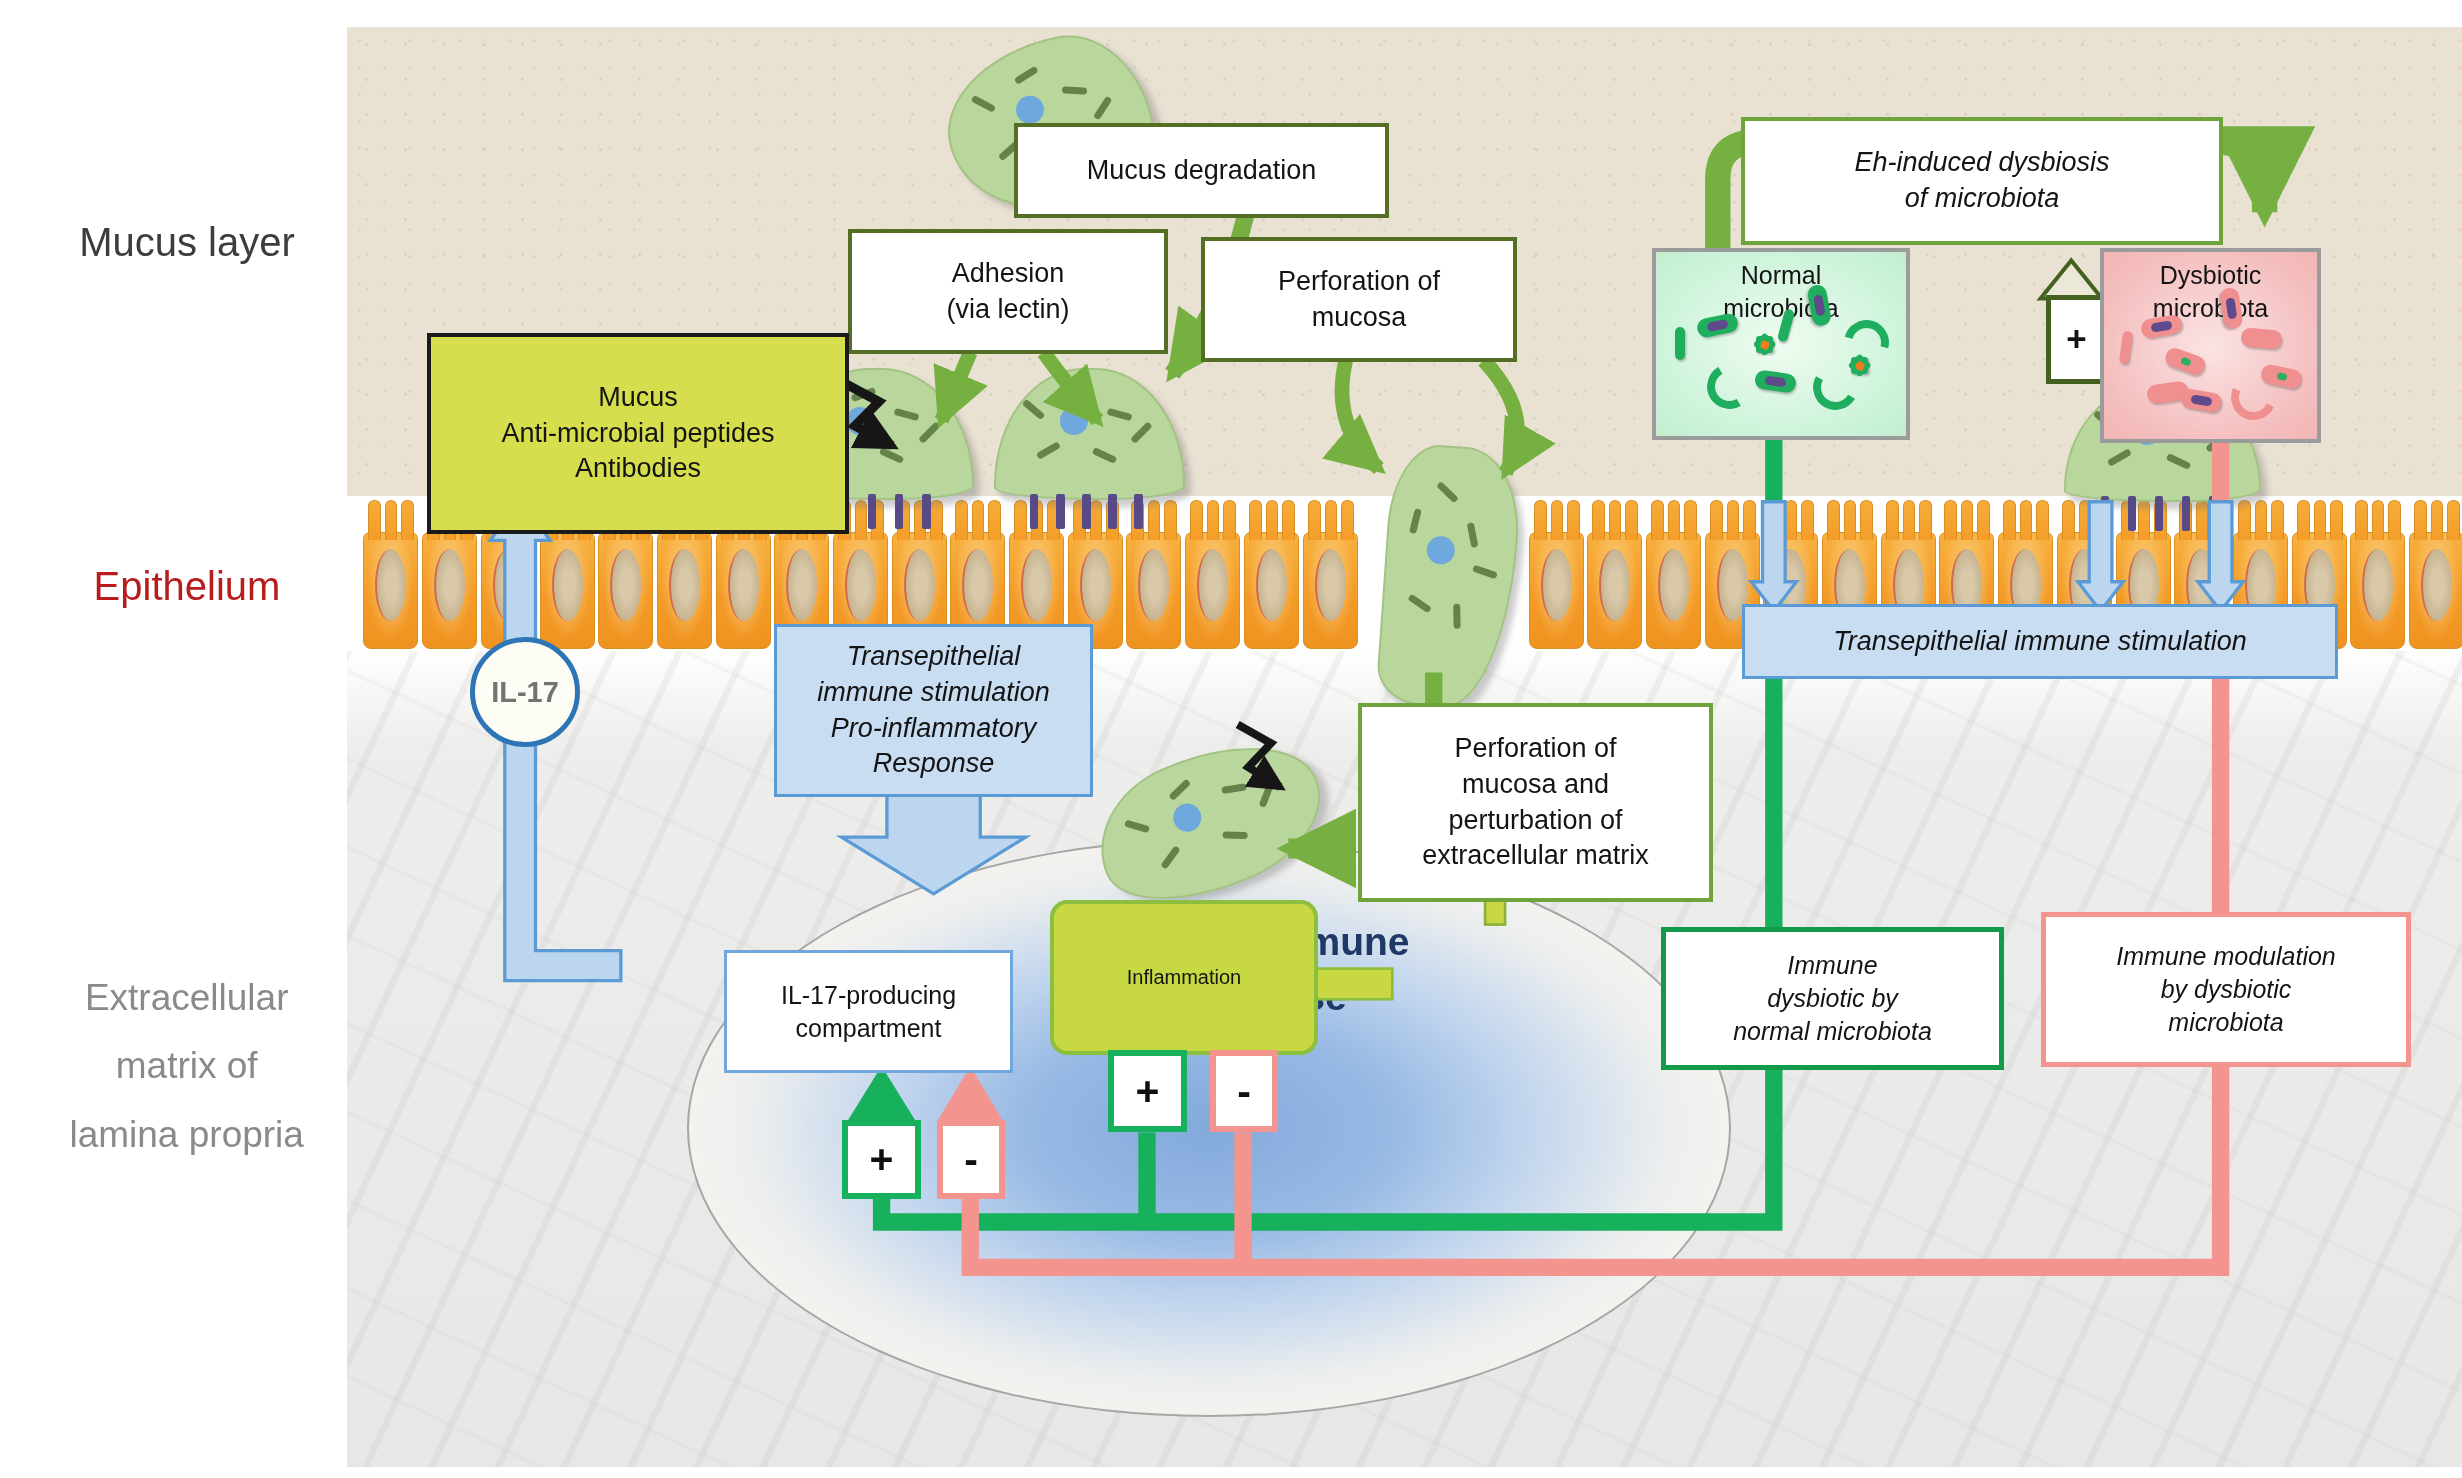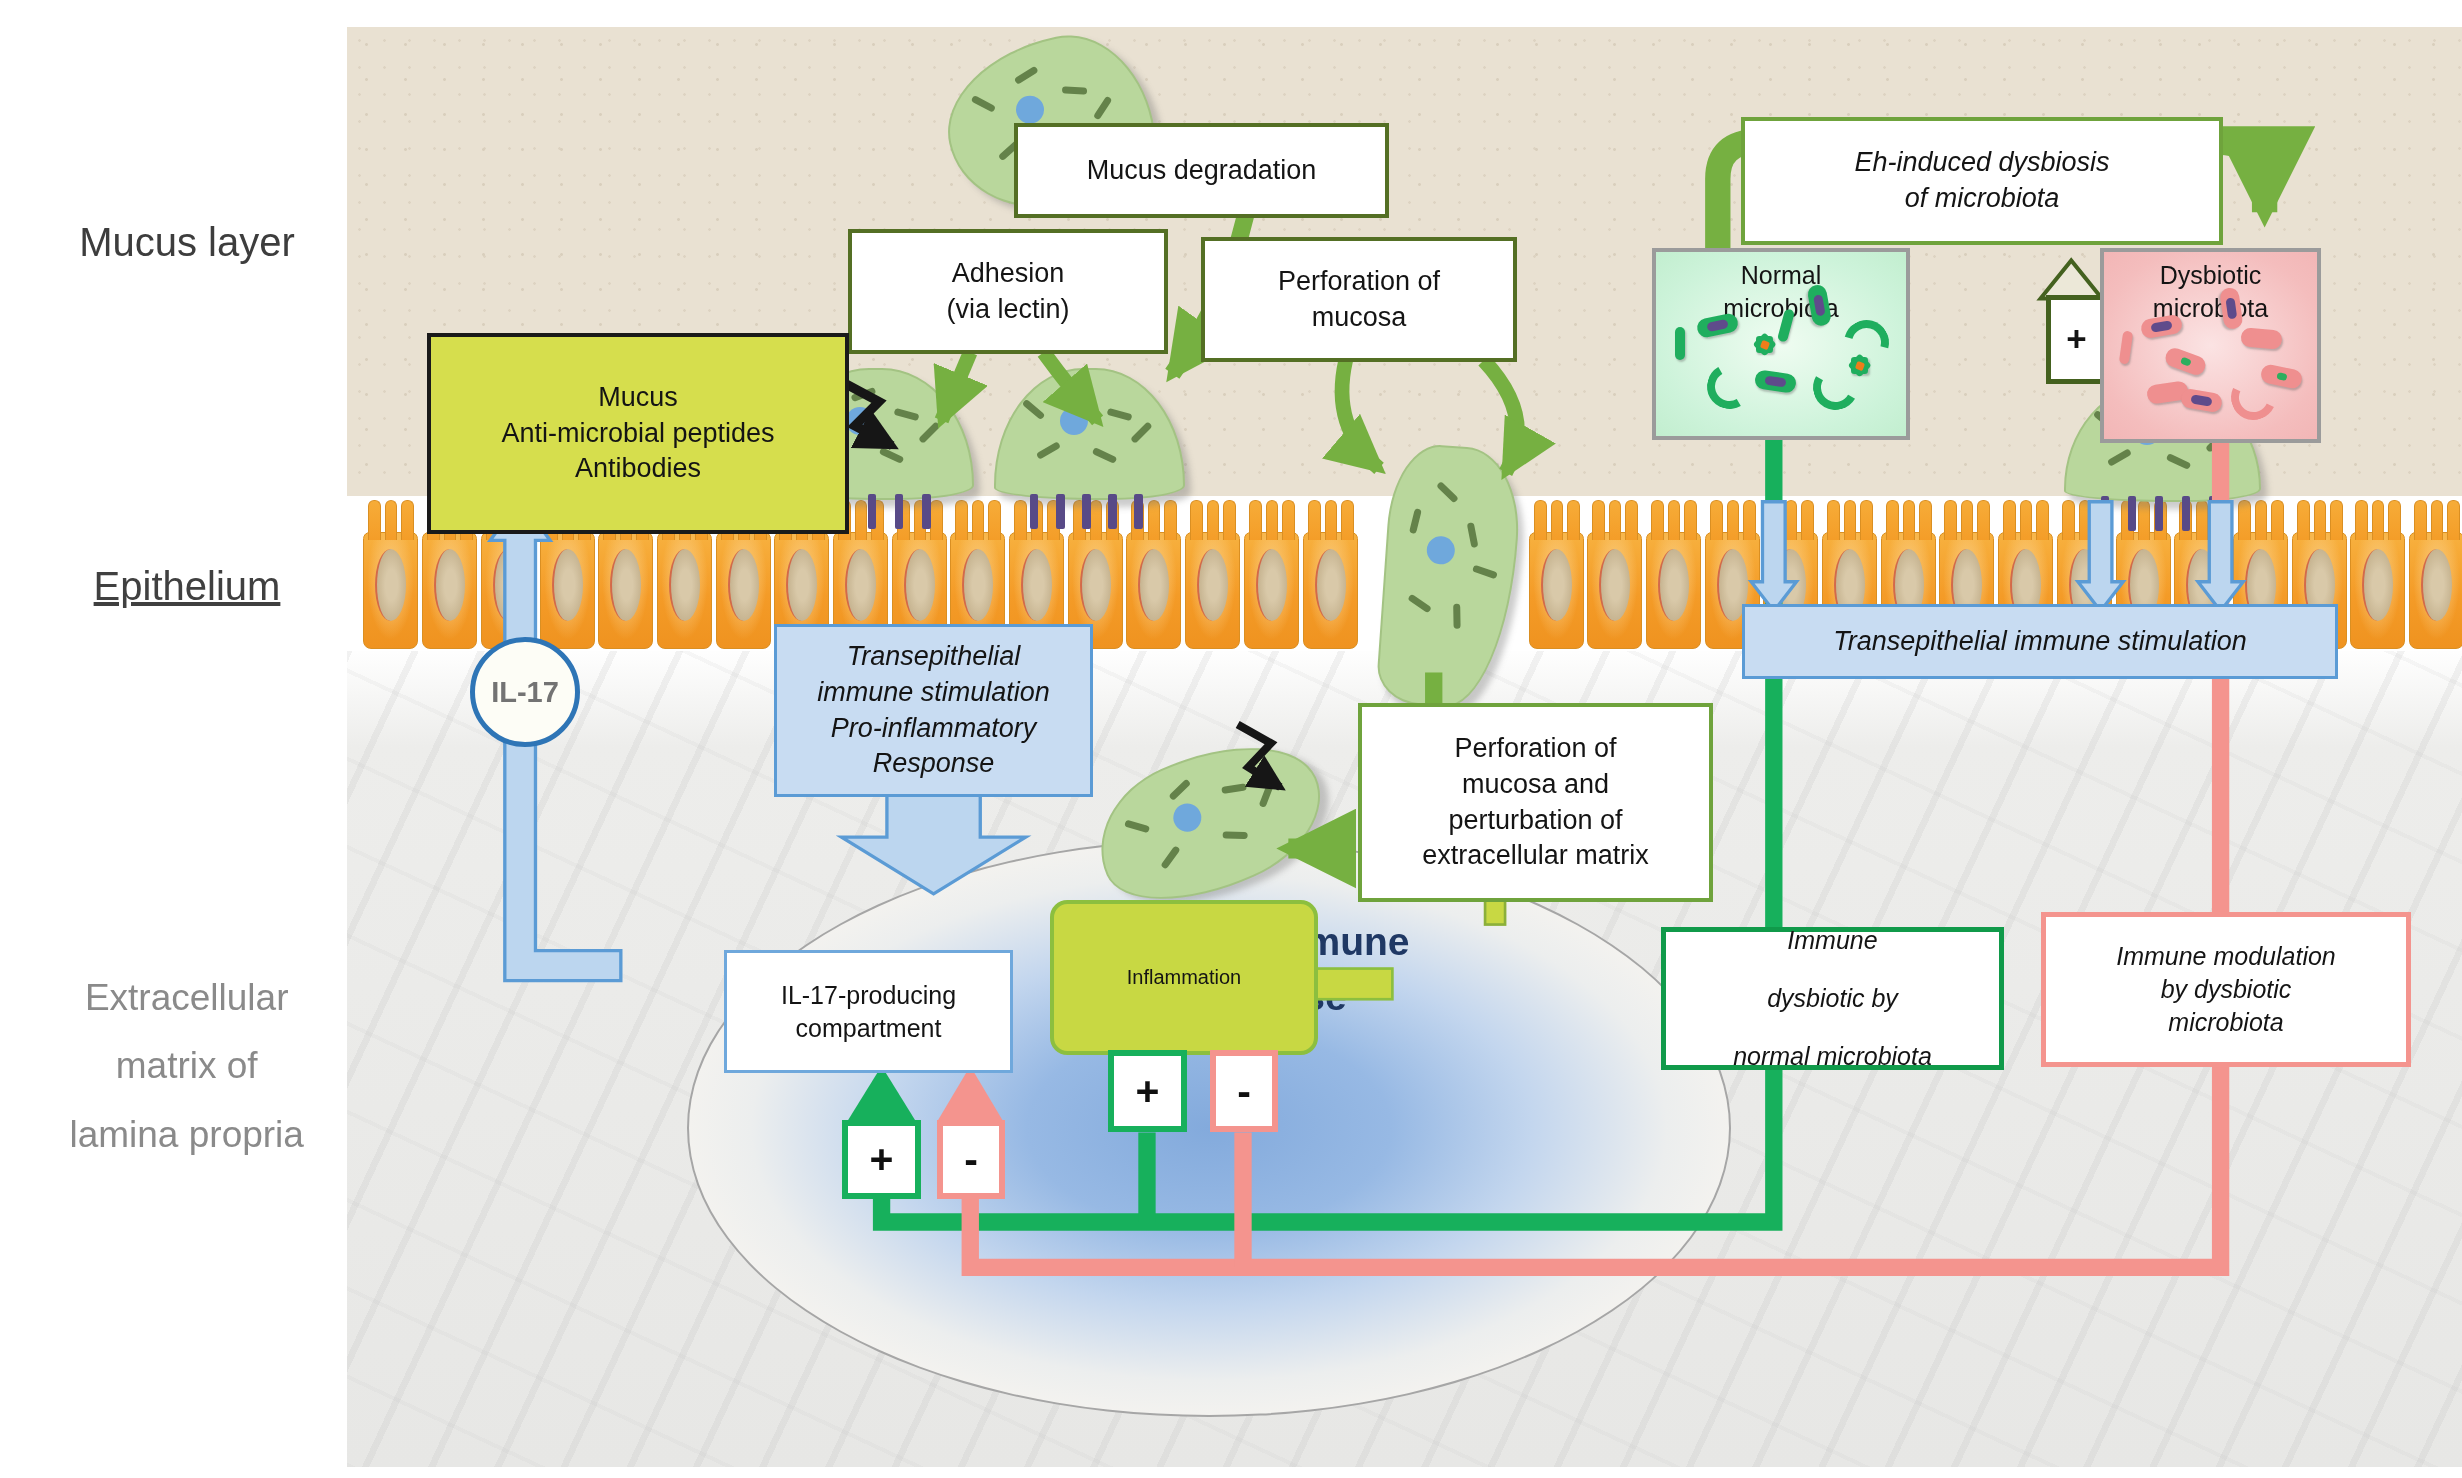--- a/index.html
+++ b/index.html
@@ -46,21 +46,21 @@
   #arrows{position:absolute;left:0;top:0;z-index:40;pointer-events:none;}
 
   
   .bx{position:absolute;background:#ffffff;display:flex;flex-direction:column;justify-content:center;align-items:center;
     text-align:center;z-index:50;color:#141414;font-size:27px;line-height:1.32;}
   .bx .ln{display:block;}
   .it{font-style:italic;}
   .b-olive{border:4.7px solid #546f24;}
   .b-green{border:4.7px solid #6fa33c;}
   .b-gray{border:4.7px solid #9b9b9b;}
-  .b-dkgreen{border:5.3px solid #109a4a;gap:25px;}
+  .b-dkgreen{border:5.3px solid #109a4a;}
   .b-pink{border:5.3px solid #f4948e;}
   .b-blue{border:3.3px solid #5b9bd5;background:#c8dcf2;}
   .b-blue2{border:3.3px solid #6fa8dc;}
   .b-lime{border:4.7px solid #a2cc3a;}
 
   #bx-normal{background:radial-gradient(#effcf1,#cdf3da 70%,#c2eecf);}
   #bx-dysbiotic{background:radial-gradient(#fbe3e3,#f4bdbd 75%,#f2b6b6);}
   #bx-defense{background:#d6de4d;border:4px solid #1a1a1a;}
   #bx-inflammation{background:#c8d843;border:4.7px solid #8cbf3f;border-radius:17.3px;}
   #bx-plus-top{border:5.3px solid #44611f;font-weight:bold;font-size:35px;z-index:50;}
@@ -81,21 +81,21 @@
   .pal-n .mb-rod,.pal-n .mb-pill,.pal-n .mb-star{background:#1fae5e;}
   .pal-d .mb-rod,.pal-d .mb-pill,.pal-d .mb-star{background:#ef8f8f;}
   .pal-n .mb-curve{border-bottom-color:#1fae5e;border-left-color:#1fae5e;}
   .pal-d .mb-curve{border-bottom-color:#ef8f8f;border-left-color:#ef8f8f;}
   .mb-star{width:17.3px;height:17.3px;border-radius:3.3px;}
   .mb-star::before{content:"";position:absolute;inset:0;background:inherit;border-radius:3.3px;transform:rotate(45deg);}
   .mb-star::after{content:"";position:absolute;inset:4.7px;background:#f07d1a;border-radius:2px;transform:rotate(20deg);z-index:1;}
 
   
   .side-label{position:absolute;z-index:50;text-align:center;font-size:40px;color:#3d3d3d;}
-  #lbl-epithelium{color:#404040;text-decoration:underline;}
+  #lbl-epithelium{color:#b91c1c;}
   #lbl-ecm{color:#8a8a8a;font-size:37px;line-height:1.85;}
   #il17-badge{position:absolute;left:470px;top:637px;width:100px;height:100px;border-radius:50%;
     border:5.3px solid #2e75b6;background:#fdfdf6;display:flex;align-items:center;justify-content:center;
     font-weight:bold;font-size:29px;z-index:60;color:#737373;}
   #anti-eh{position:absolute;left:1040px;top:915px;width:440px;z-index:30;text-align:center;
     font-weight:bold;font-size:39px;line-height:1.4;color:#1f3864;}
 </style>
 </head>
 <body>
 

